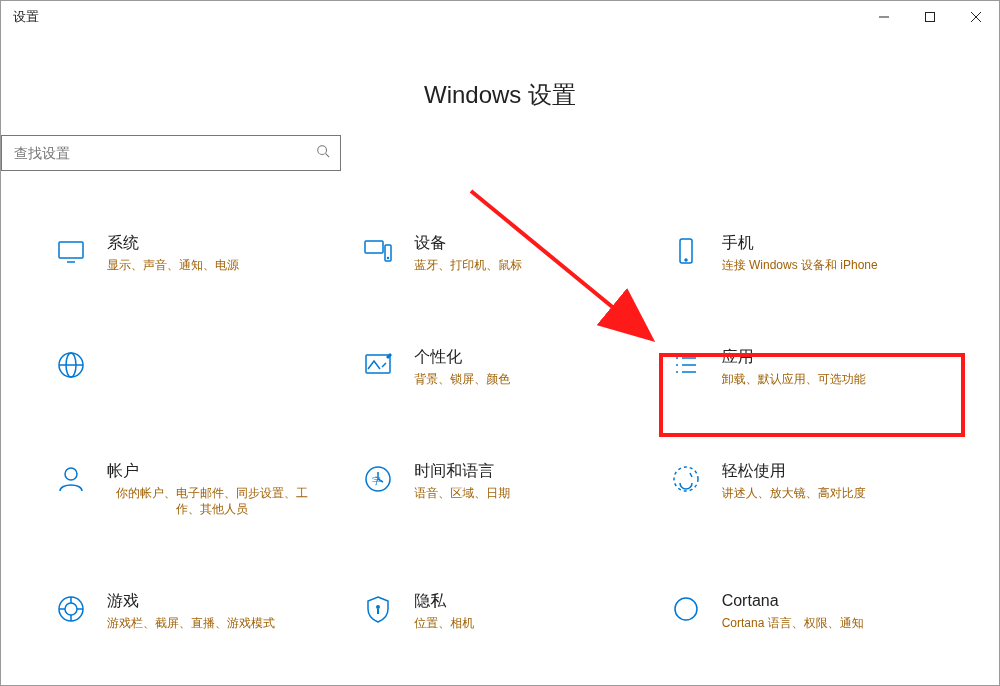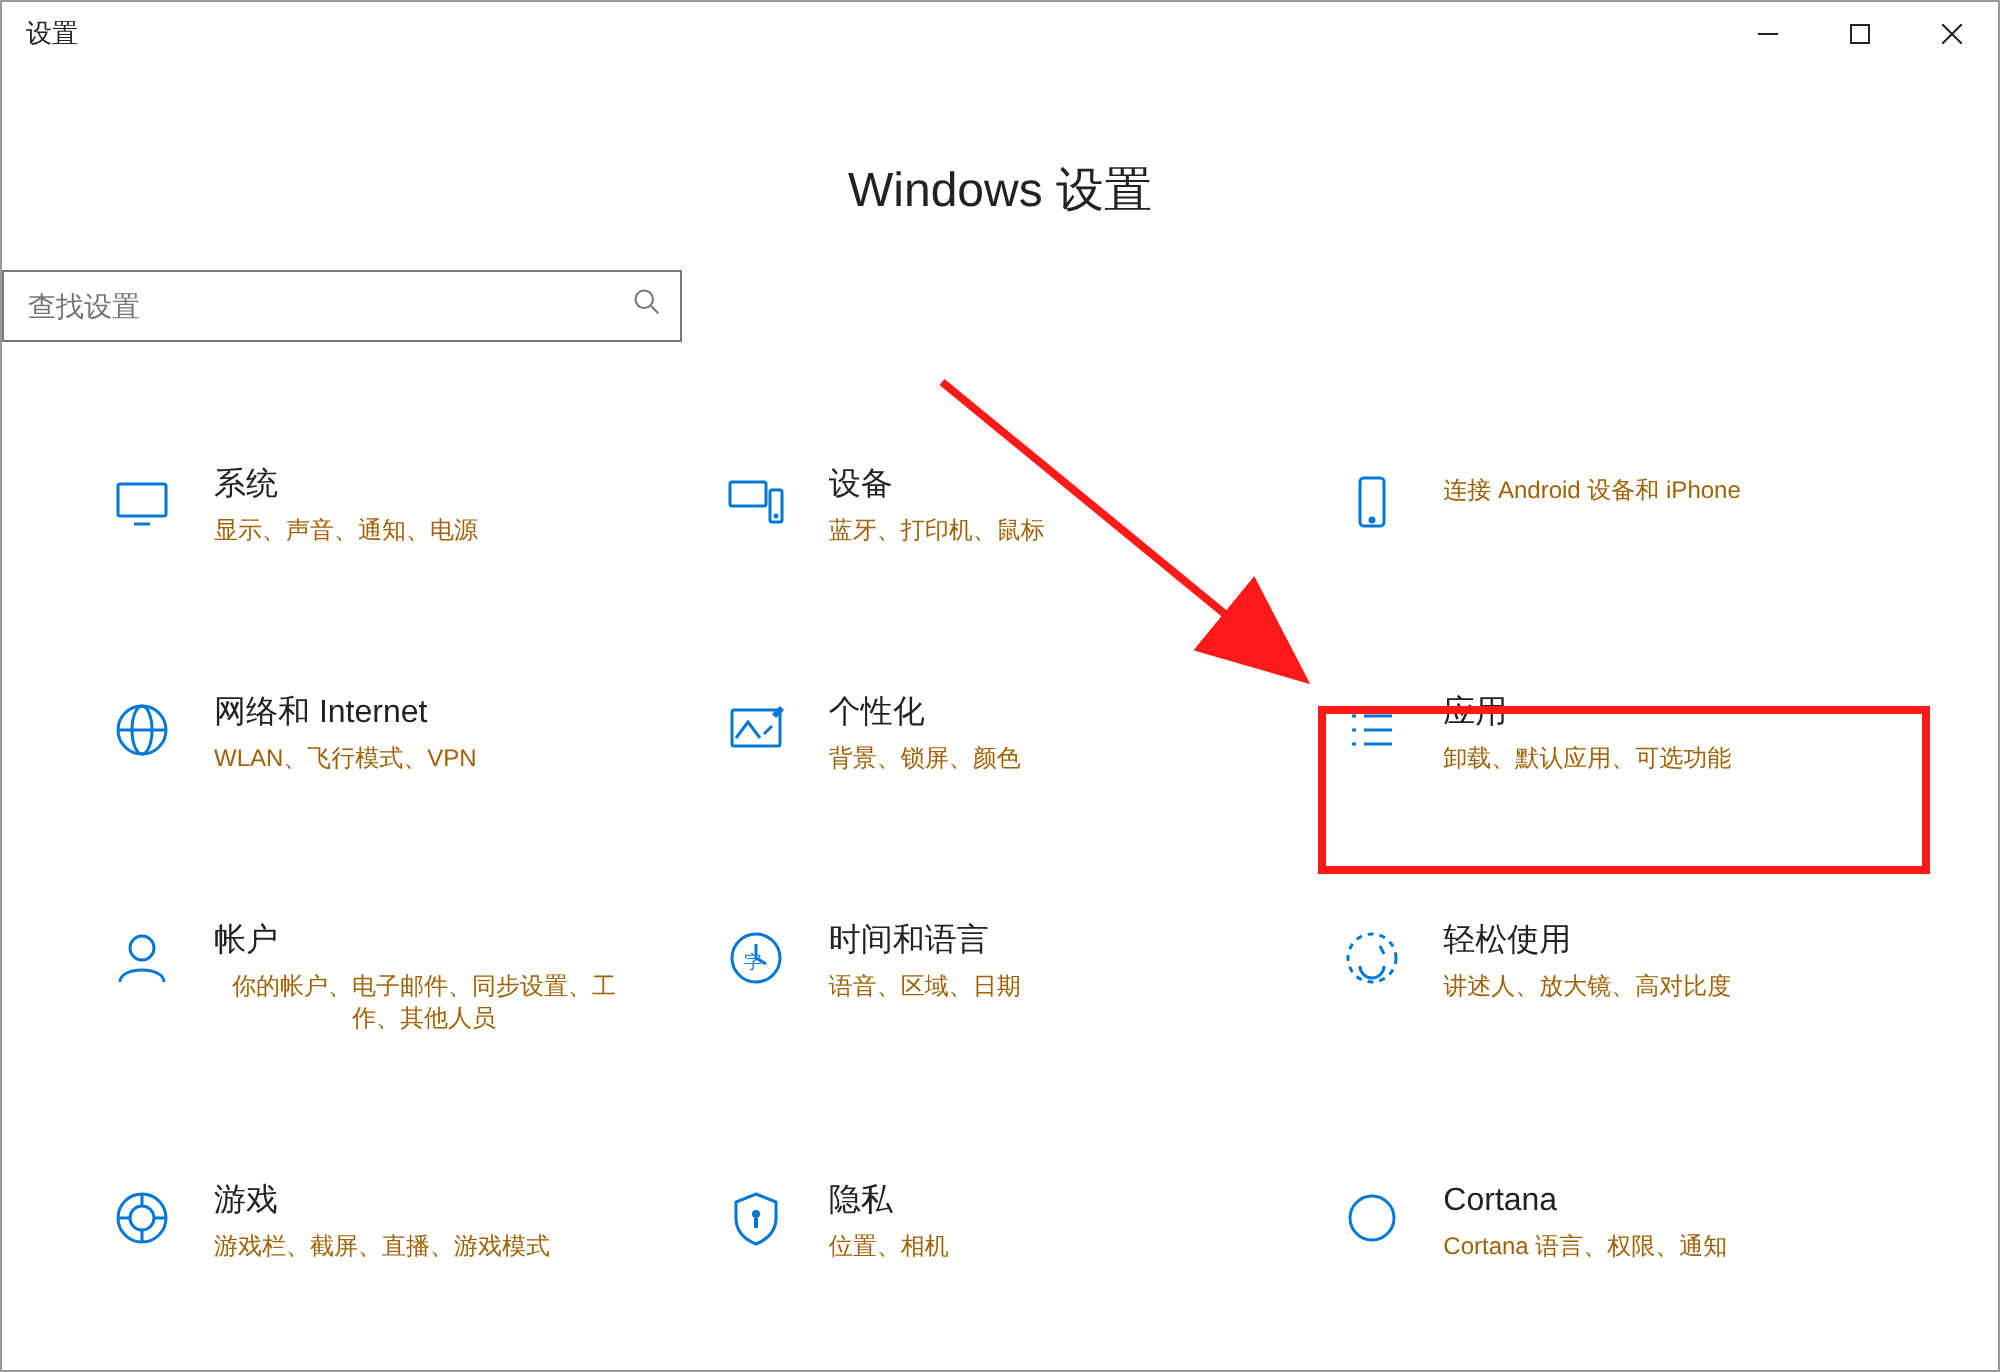--- a/index.html
+++ b/index.html
@@ -91,34 +91,31 @@
         </div>
       </div>
       <div class="item">
         <div class="icon">
           <svg viewBox="0 0 32 32">
             <rect x="10" y="4" width="12" height="24" rx="2"></rect>
             <circle cx="16" cy="25" r="1" fill="#0078d4"></circle>
           </svg>
         </div>
         <div class="txt">
-          <div class="d">连接 Android 设备和 iPhone</div>
+          <div class="t">手机</div>
+          <div class="d">连接 Windows 设备和 iPhone</div>
         </div>
       </div>
       <div class="item">
         <div class="icon">
           <svg viewBox="0 0 32 32">
             <circle cx="16" cy="16" r="12"></circle>
             <ellipse cx="16" cy="16" rx="5" ry="12"></ellipse>
             <line x1="4" y1="16" x2="28" y2="16"></line>
           </svg>
-        </div>
-        <div class="txt">
-          <div class="t">网络和 Internet</div>
-          <div class="d">WLAN、飞行模式、VPN</div>
         </div>
       </div>
       <div class="item">
         <div class="icon">
           <svg viewBox="0 0 32 32">
             <rect x="4" y="6" width="24" height="18" rx="1"></rect>
             <path d="M6 20 L12 12 L18 20 M20 18 L24 14"></path>
             <path d="M24 8 L28 4 L30 6 L26 10 Z" fill="#0078d4" stroke="none"></path>
           </svg>
         </div>

